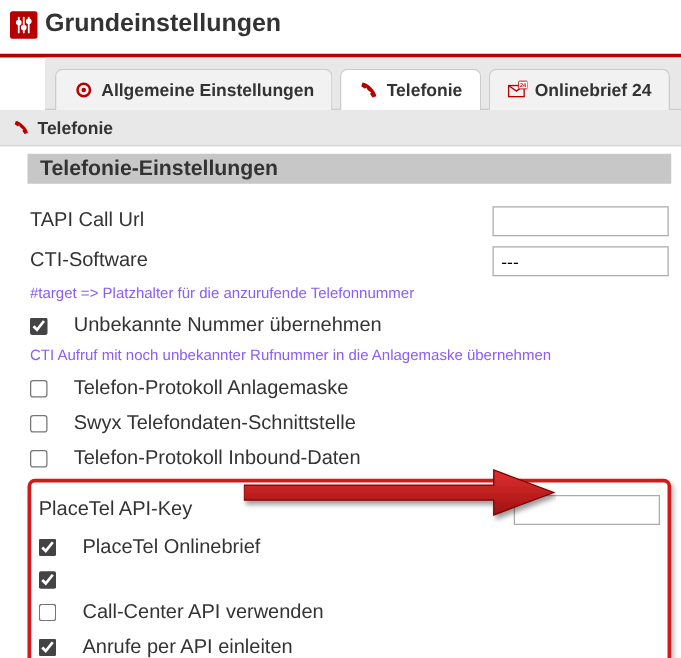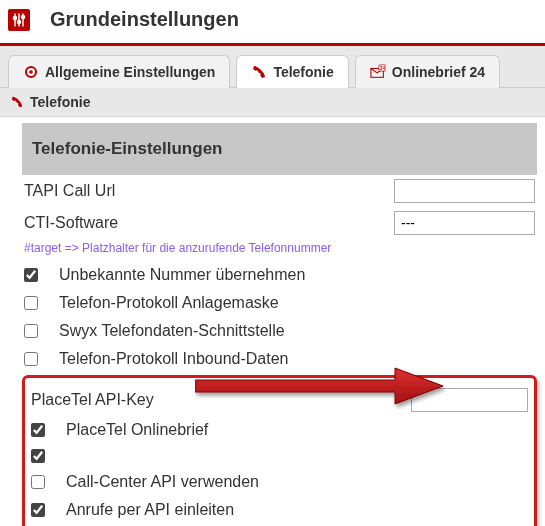--- a/index.html
+++ b/index.html
@@ -7,21 +7,21 @@
     font-family: Arial, Helvetica, sans-serif;
     font-size: 14px;
     background: #fff;
     color: #222;
     width: 545px;
   }
   
   .page-header {
     display: flex;
     align-items: center;
-    gap: 20px;
+    gap: 6px;
     padding: 8px 10px 12px 8px;
     border-bottom: 3px solid #b80000;
   }
   .page-header .header-icon {
     width: 22px; height: 22px;
     background: #b80000;
     border-radius: 2px;
     display: flex; align-items: center; justify-content: center;
   }
   .page-header h1 {
@@ -30,20 +30,21 @@
     color: #333;
   }
   
   .tab-bar {
     background: #e8e8e8;
     padding: 8px 8px 0 8px;
     display: flex;
     gap: 6px;
     align-items: flex-end;
     border-bottom: 1px solid #ccc;
+    margin-left: 36px;
   }
   .tab {
     background: #f2f2f2;
     border: 1px solid #ccc;
     border-bottom: none;
     border-radius: 6px 6px 0 0;
     padding: 8px 14px;
     display: flex;
     align-items: center;
     gap: 6px;
@@ -65,25 +66,25 @@
     color: #333;
     display:flex;
     align-items:center;
     gap:6px;
     border-bottom: 1px solid #d6d6d6;
   }
   
   .panel-body { padding: 6px 8px 8px 22px; }
   .sub-header {
     background: #c7c7c7;
-    padding: 16px 10px;
+    padding: 2px 10px;
     font-weight: bold;
     font-size: 17px;
     color: #333;
-    margin-bottom: 0;
+    margin-bottom: 14px;
   }
   .row {
     display: flex;
     align-items: center;
     padding: 4px 2px;
   }
   .row .label {
     flex: 0 0 370px;
     color: #333;
     font-size: 16px;
@@ -205,20 +206,21 @@
     <input type="text" value="---" style="">
   </div>
 
   <div class="hint">#target =&gt; Platzhalter für die anzurufende Telefonnummer</div>
 
   <div class="check-row">
     <input type="checkbox" checked="" style="">
     <span class="clabel">Unbekannte Nummer übernehmen</span>
   </div>
 
+  <div class="hint">CTI Aufruf mit noch unbekannter Rufnummer in die Anlagemaske übernehmen</div>
 
   <div class="check-row">
     <input type="checkbox" style="">
     <span class="clabel">Telefon-Protokoll Anlagemaske</span>
   </div>
   <div class="check-row">
     <input type="checkbox" style="">
     <span class="clabel">Swyx Telefondaten-Schnittstelle</span>
   </div>
   <div class="check-row">

